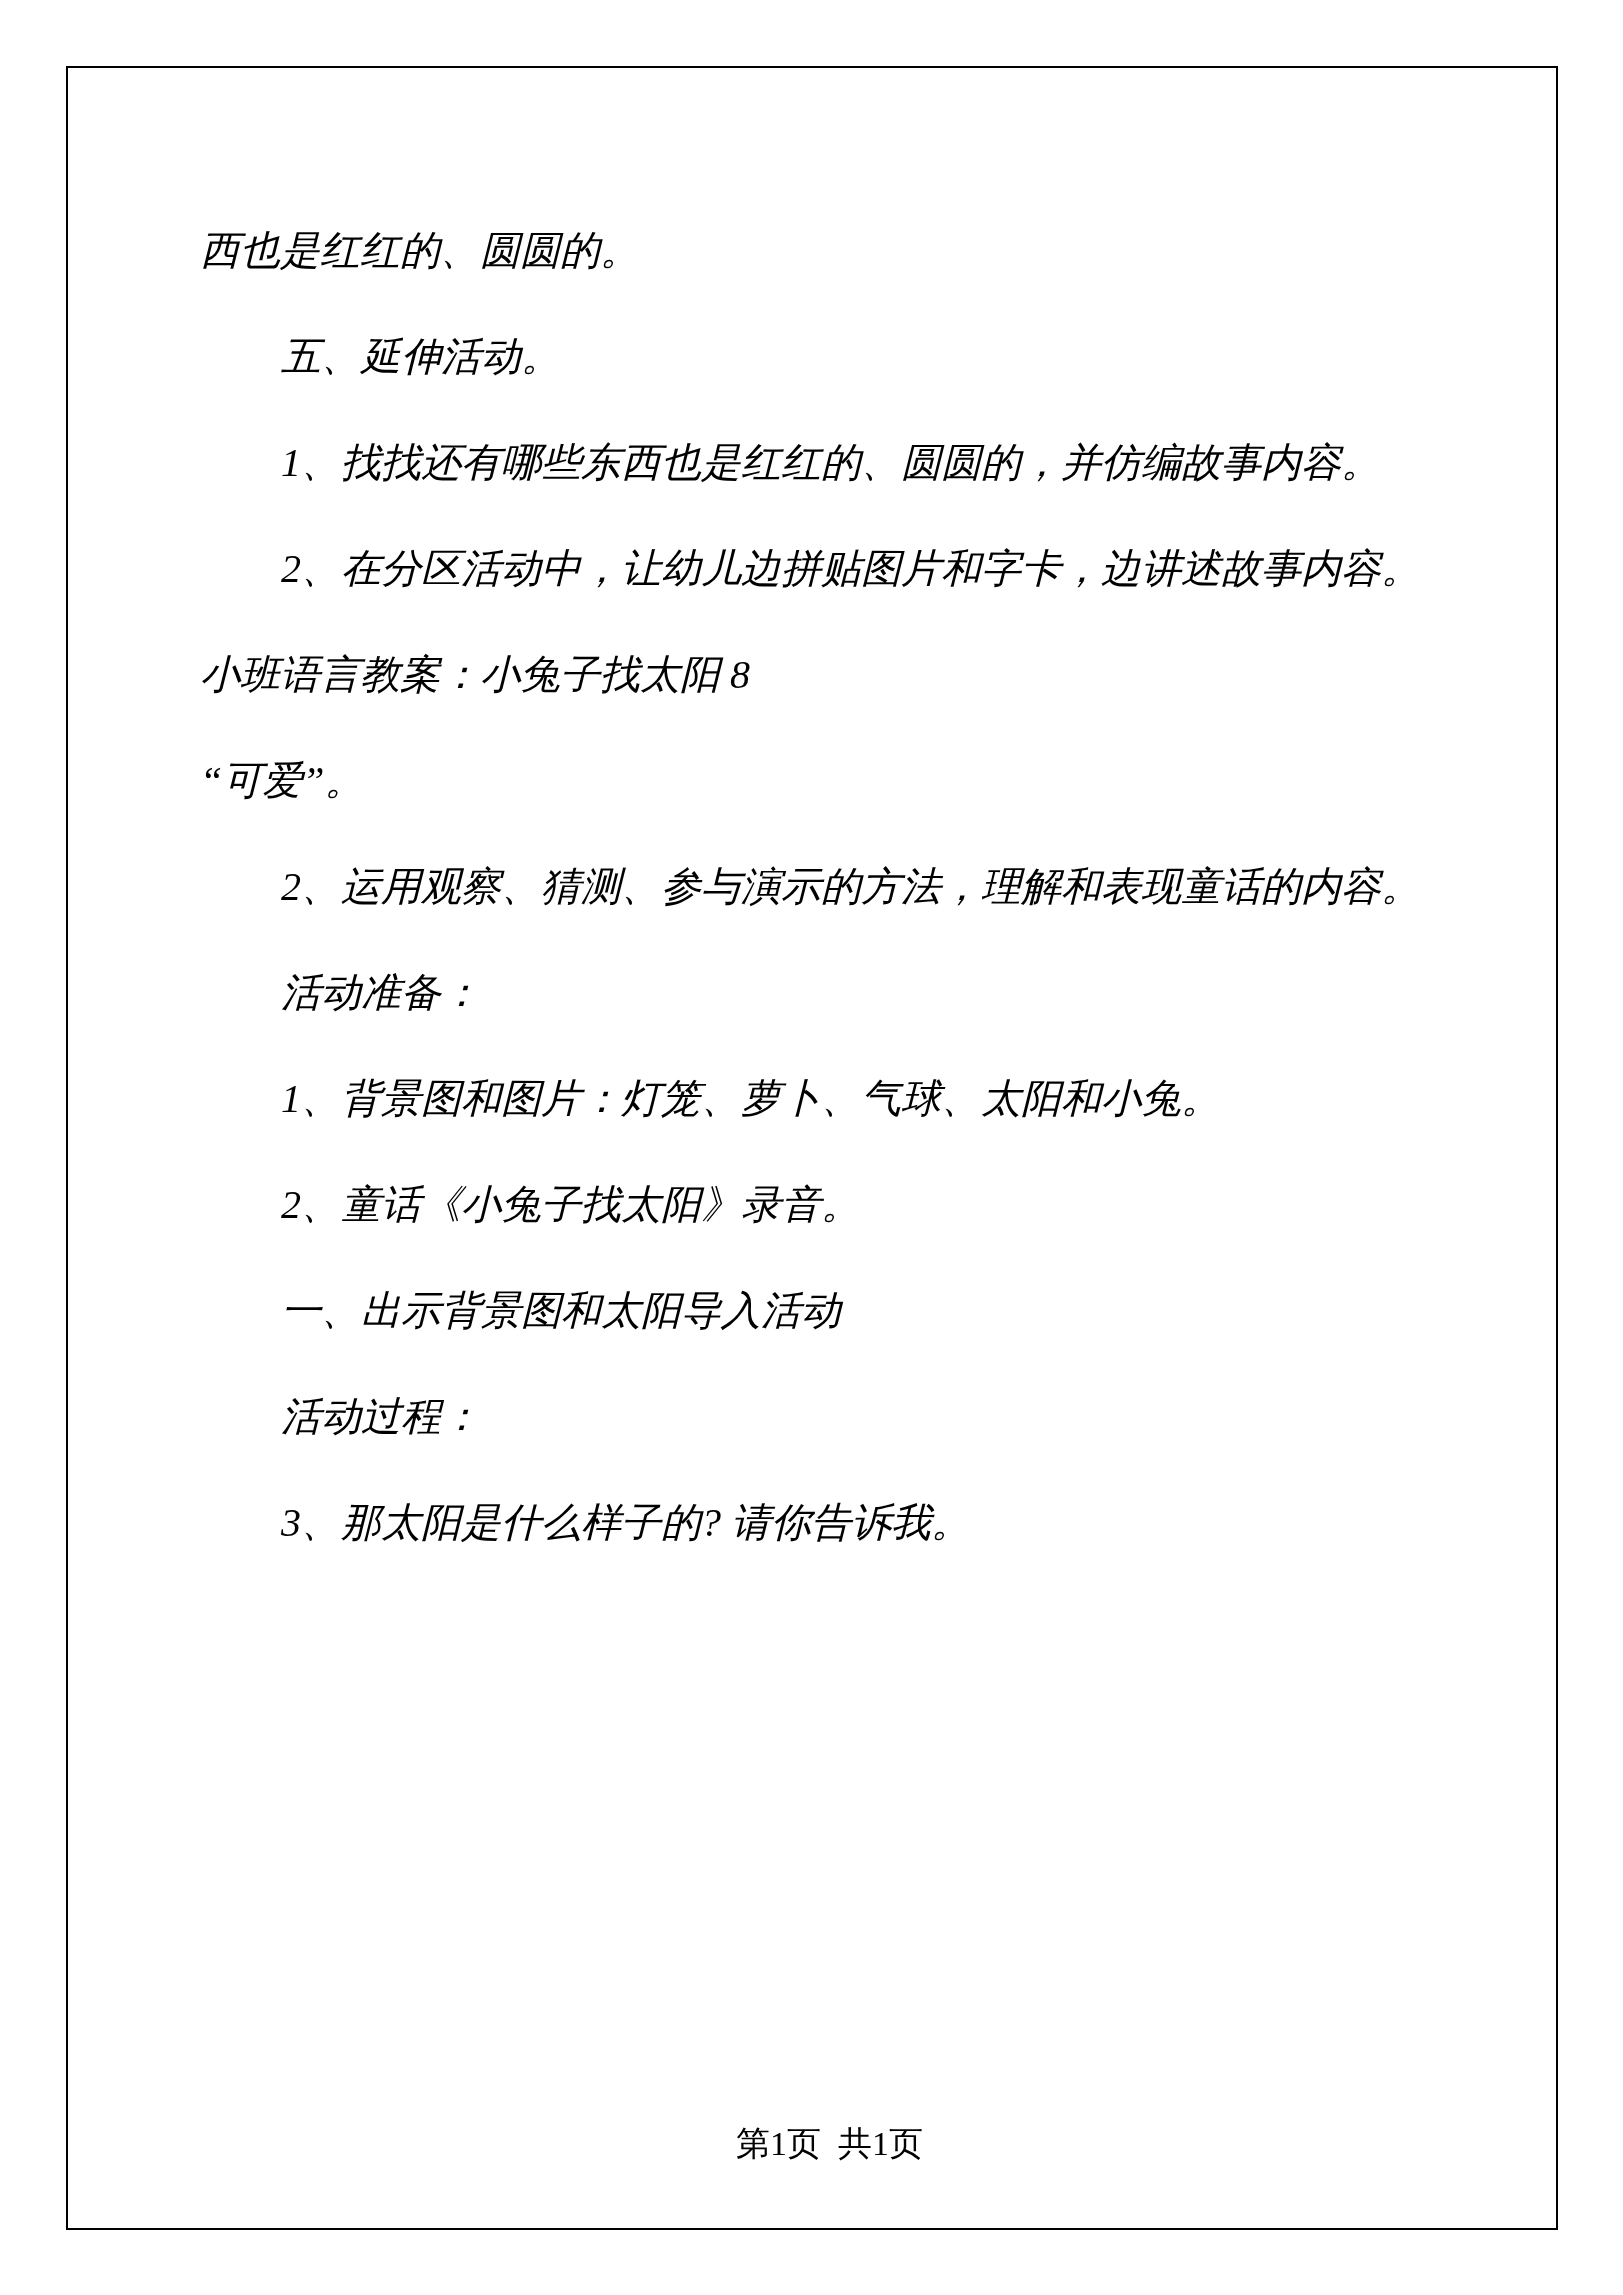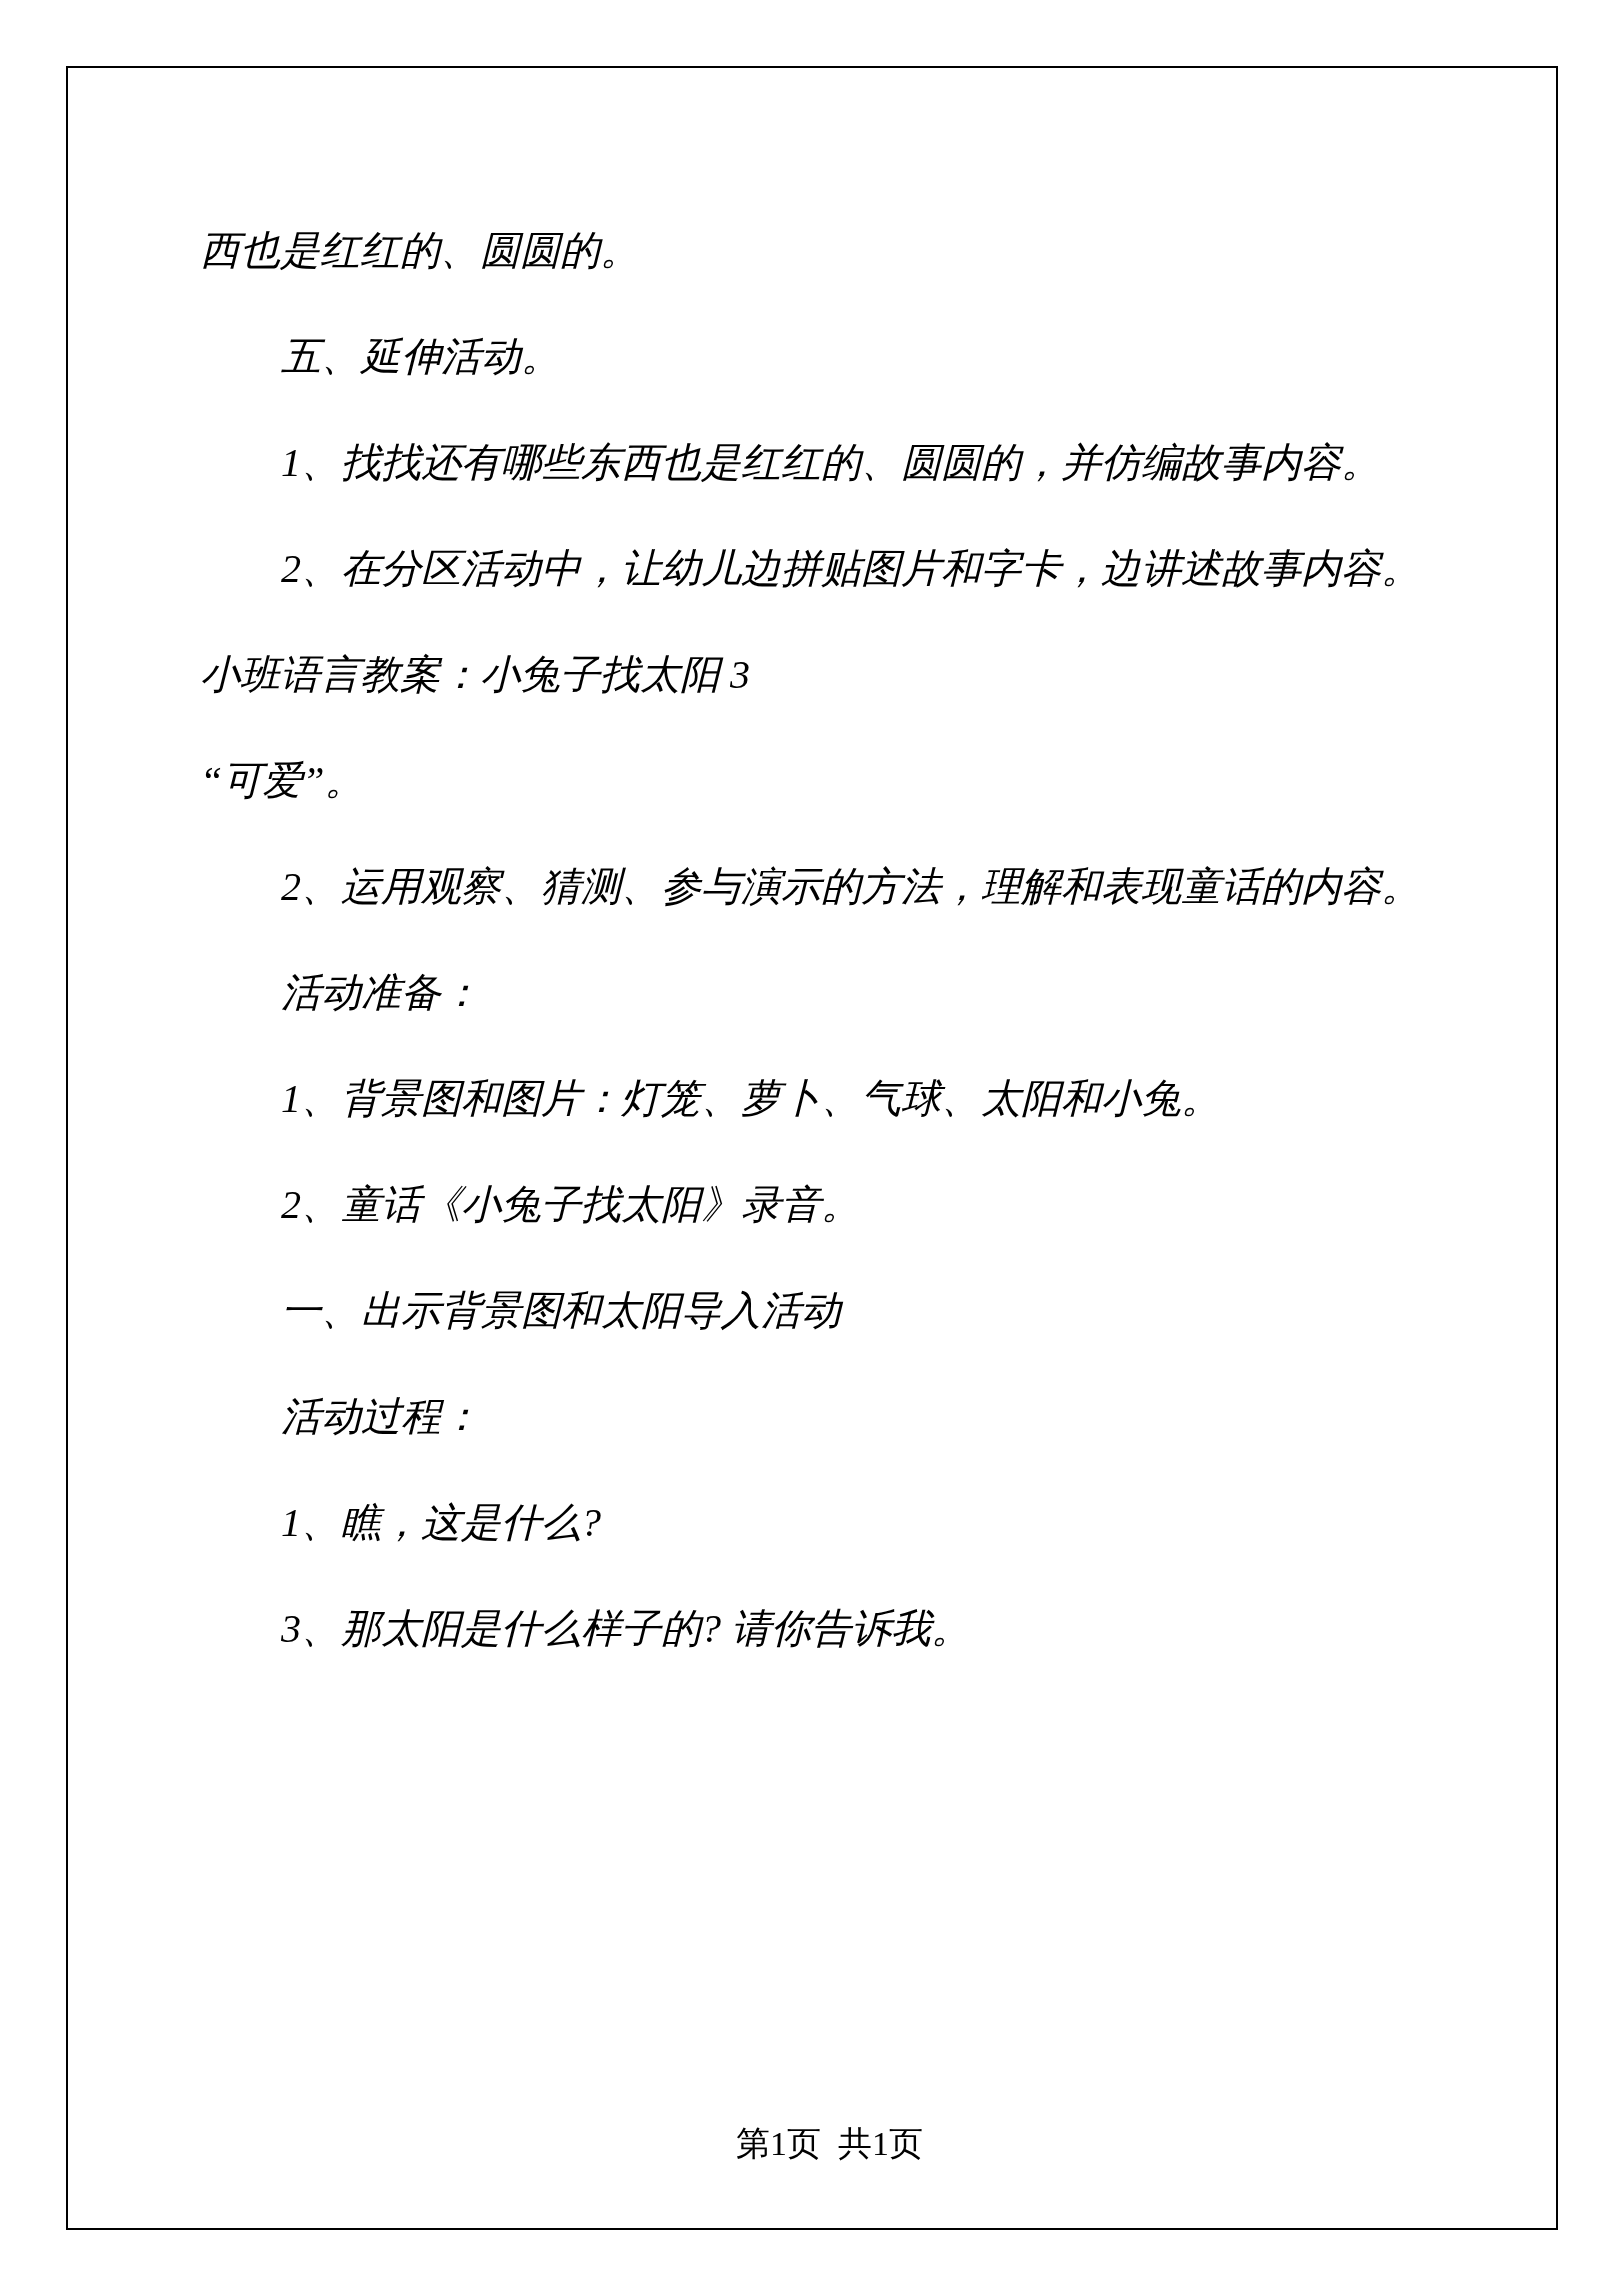--- a/index.html
+++ b/index.html
@@ -57,26 +57,25 @@
 </head>
 <body>
 
 <div class="page-border"></div>
 
 <div class="content" id="content">
     <div class="line">西也是红红的、圆圆的。</div>
     <div class="line indent">五、延伸活动。</div>
     <div class="line indent">1、找找还有哪些东西也是红红的、圆圆的，并仿编故事内容。</div>
     <div class="line indent">2、在分区活动中，让幼儿边拼贴图片和字卡，边讲述故事内容。</div>
-    <div class="line">小班语言教案：小兔子找太阳 3</div>
+    <div class="line">小班语言教案：小兔子找太阳 8</div>
     <div class="line">“可爱”。</div>
     <div class="line indent">2、运用观察、猜测、参与演示的方法，理解和表现童话的内容。</div>
     <div class="line indent">活动准备：</div>
     <div class="line indent">1、背景图和图片：灯笼、萝卜、气球、太阳和小兔。</div>
     <div class="line indent">2、童话《小兔子找太阳》录音。</div>
     <div class="line indent">一、出示背景图和太阳导入活动</div>
     <div class="line indent">活动过程：</div>
-    <div class="line indent">1、瞧，这是什么?</div>
     <div class="line indent">3、那太阳是什么样子的? 请你告诉我。</div>
   </div>
 
 <div class="footer">第1页  共1页</div>
 
 
 </body></html>

